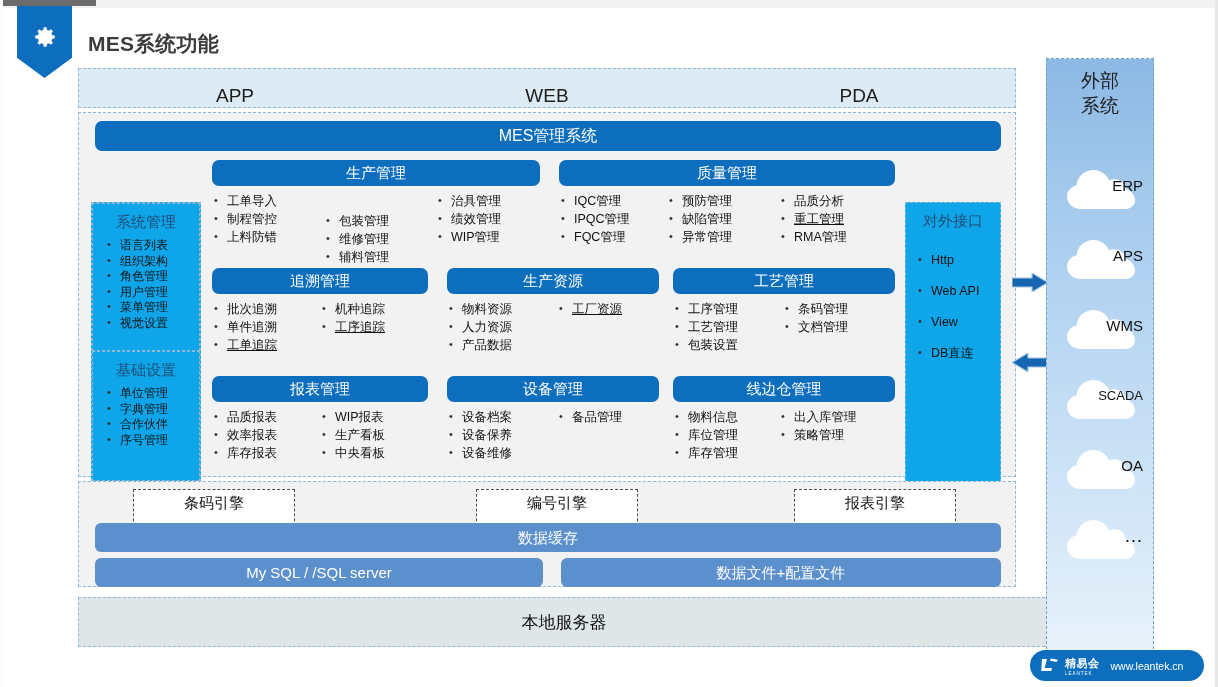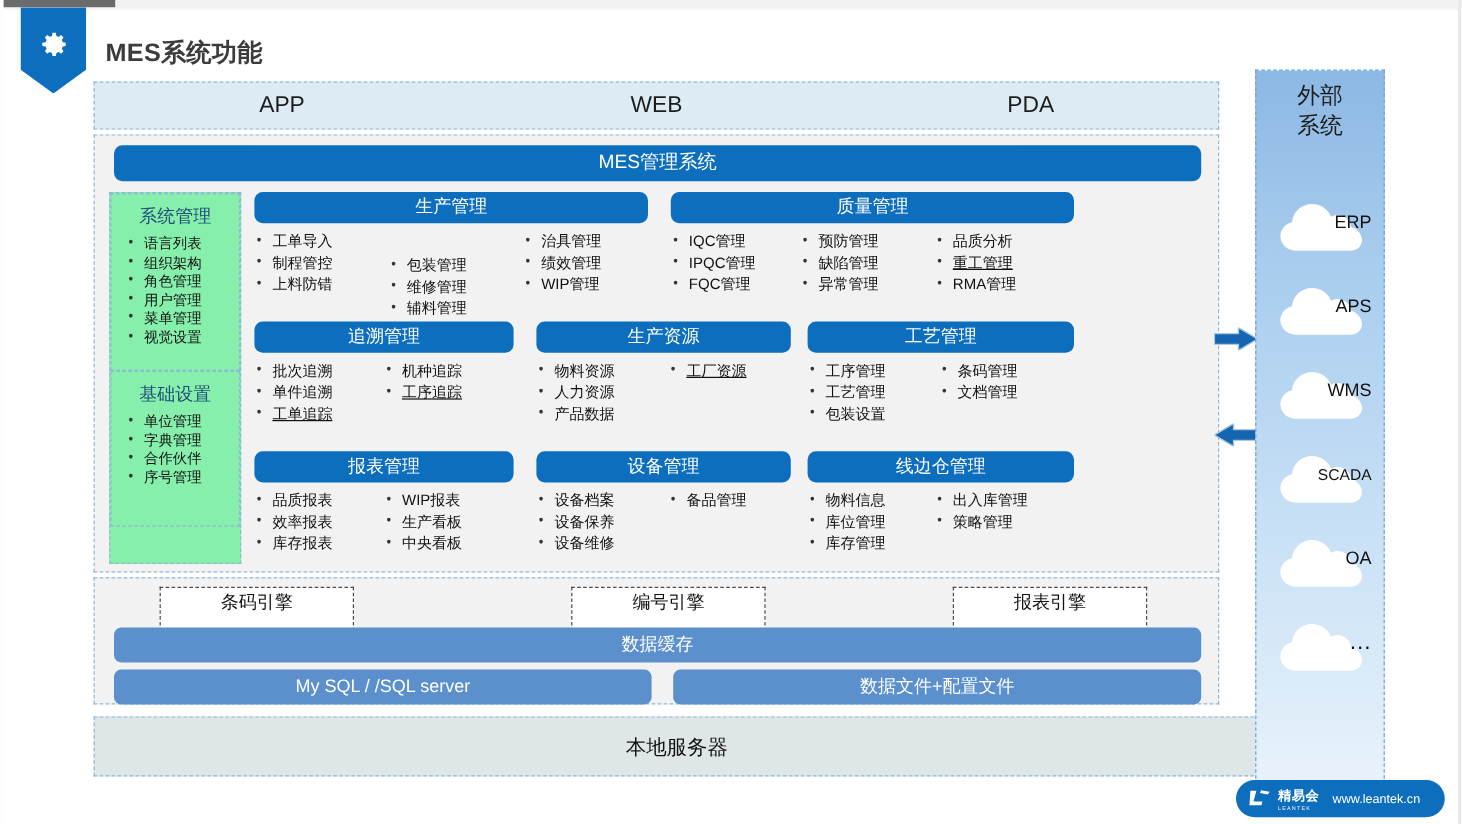--- a/index.html
+++ b/index.html
@@ -26,38 +26,38 @@
   .gear { position:absolute; left:32px; top:24px; width:26px; height:26px; }
   .page-title {
     position:absolute; left:88px; top:30px;
     font-size:21px; font-weight:bold; color:#3c3c3c; letter-spacing:.2px;
   }
 
   
   .channels {
     position:absolute; left:78px; top:68px; width:938px; height:40px;
     background:#dcebf4; border:1px dashed #8fb8d6;
-    display:flex; align-items:center;
+    display:flex; align-items:flex-end;
   }
   .channel { flex:1; text-align:center; font-size:19px; color:#1d1d1d; }
 
   
   .panel {
     position:absolute; left:78px; top:112px; width:938px; height:365px;
     background:#f2f2f2; border:1px dashed #8fb8d6;
   }
   .mes-bar {
     position:absolute; left:16px; top:8px; width:906px; height:30px;
     background:#0d6ebd; border-radius:7px;
     color:#fff; font-size:16px; text-align:center; line-height:30px;
   }
 
   
   .sidecol {
-    position:absolute; background:#86efac; border:1px dashed #8fb8d6;
+    position:absolute; background:#0ea5e9; border:1px dashed #8fb8d6;margin-top:42px;
   }
   .sidecol.left  { left:12px;  top:47px; width:110px; height:310px; }
   .sidecol.right { left:826px; top:47px; width:96px;  height:310px; }
   .sidecol h3 {
     font-size:15px; font-weight:normal; color:#1f4e79;
     text-align:center; margin-top:9px; margin-bottom:6px;
   }
   .sidecol ul { list-style:none; padding-left:14px; }
   .sidecol ul li {
     font-size:12px; color:#111; line-height:15.6px; position:relative; padding-left:13px;
@@ -194,20 +194,29 @@
         <h3>基础设置</h3>
         <ul>
           <li>单位管理</li>
           <li>字典管理</li>
           <li>合作伙伴</li>
           <li>序号管理</li>
         </ul>
       </div>
     </div>
 
+    <div class="sidecol right">
+      <h3>对外接口</h3>
+      <ul>
+        <li>Http</li>
+        <li>Web API</li>
+        <li>View</li>
+        <li>DB直连</li>
+      </ul>
+    </div>
 
     <div class="card" style="left:133px; top:47px; width:328px;">
       <div class="hdr">生产管理</div>
       <div class="cols">
         <ul style="width:112px;">
           <li>工单导入</li>
           <li>制程管控</li>
           <li>上料防错</li>
         </ul>
         <ul style="width:112px;margin-top:20px;">

